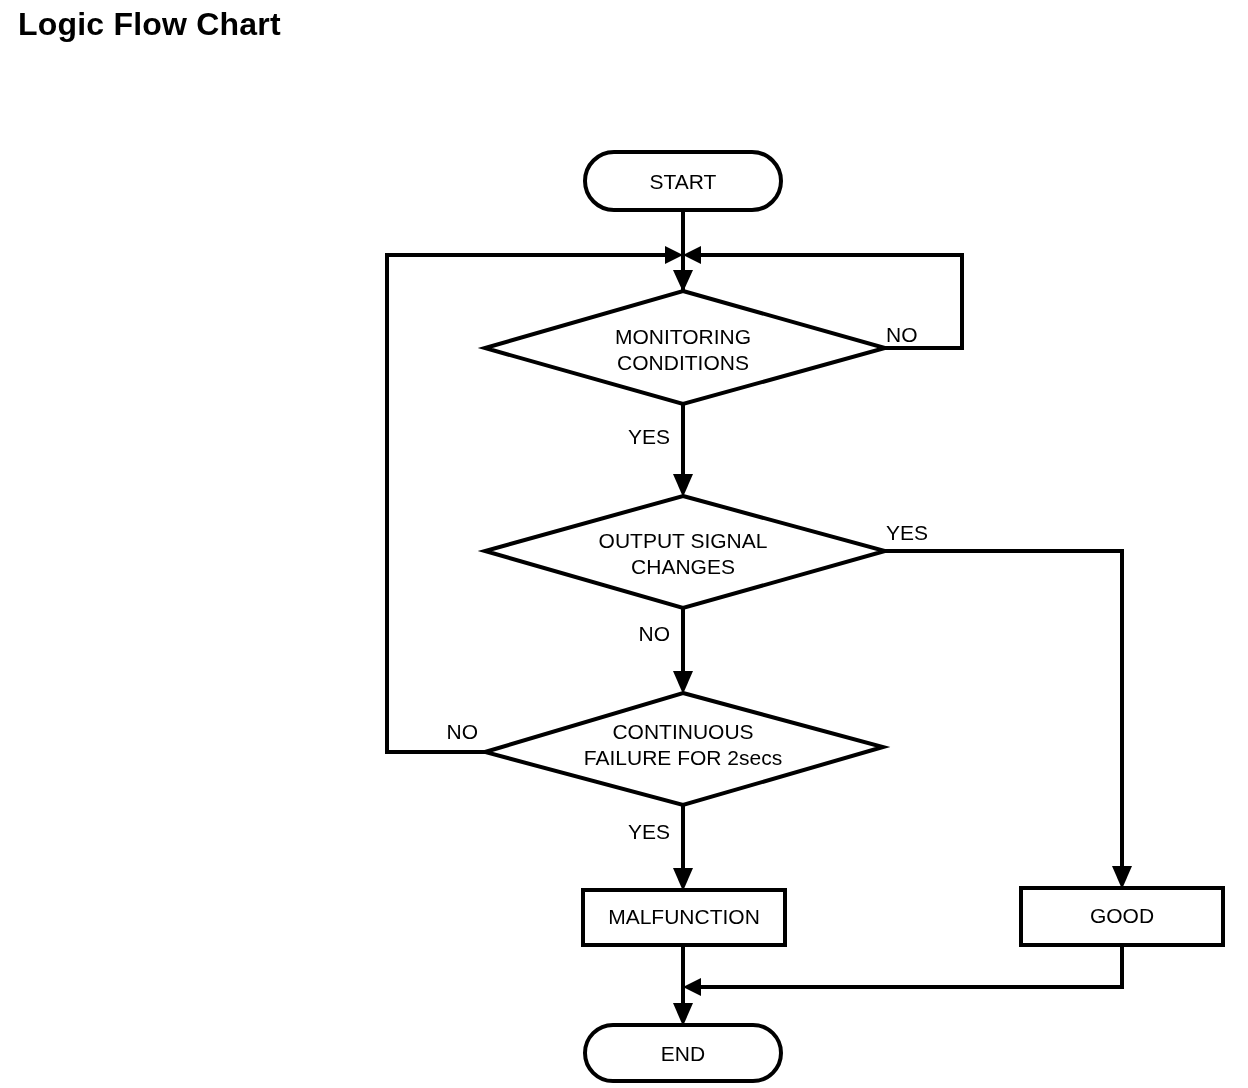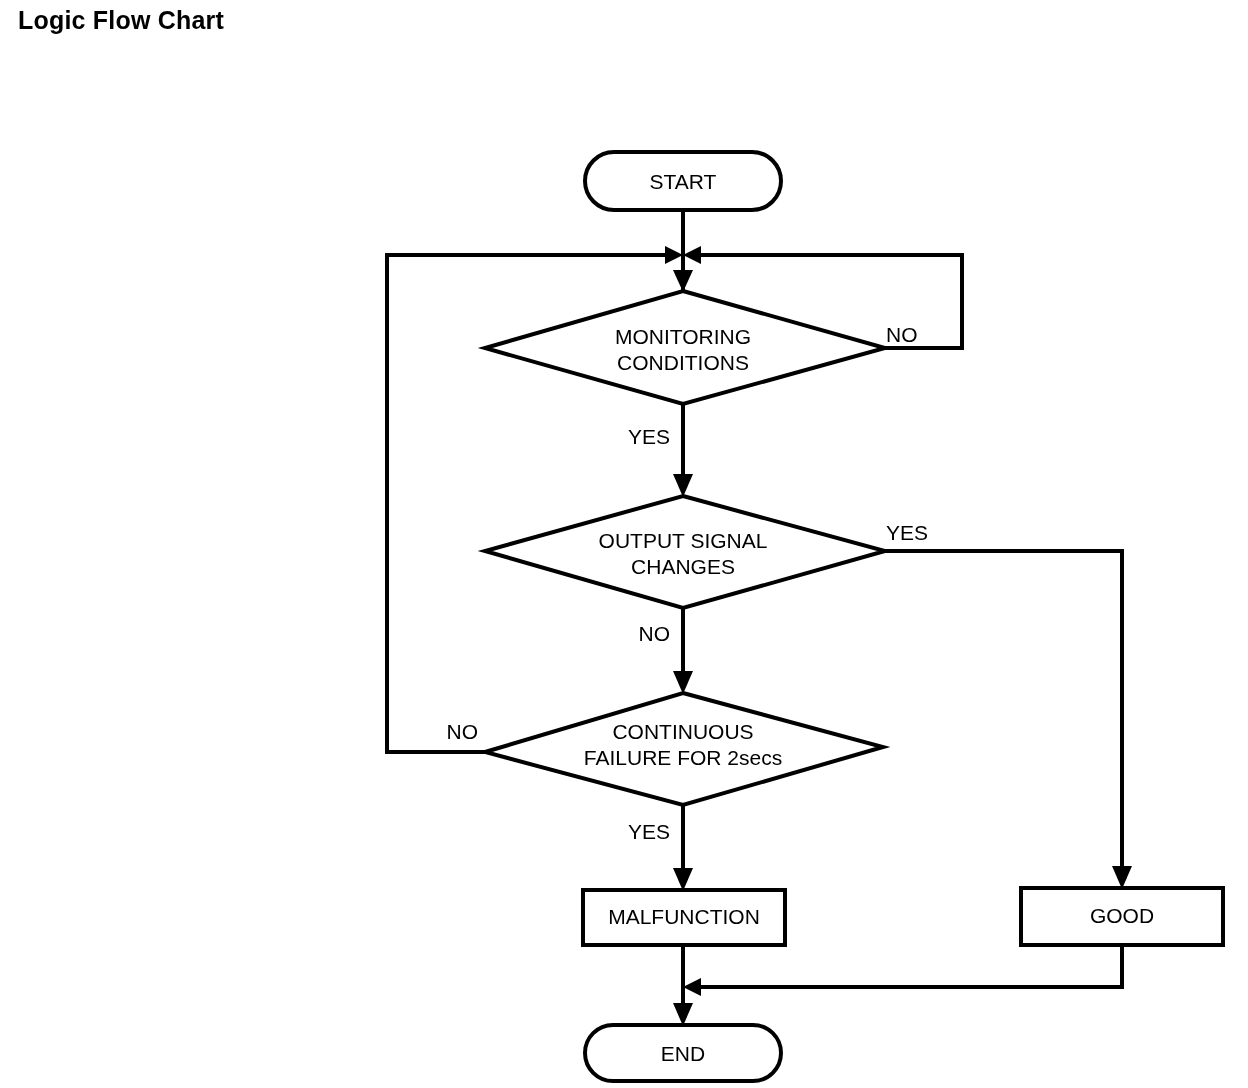--- a/index.html
+++ b/index.html
@@ -12,21 +12,21 @@
     height: 1088px;
     font-family: "Liberation Sans", sans-serif;
     color: #000000;
     overflow: hidden;
     position: relative;
   }
   #page-title {
     position: absolute;
     left: 18px;
     top: 6px;
-    font-size: 25px;
+    font-size: 32px;
     font-weight: bold;
     letter-spacing: 0.2px;
     color: #000000;
     white-space: nowrap;
   }
   #flowchart-canvas {
     position: absolute;
     left: 0;
     top: 0;
     width: 1248px;

